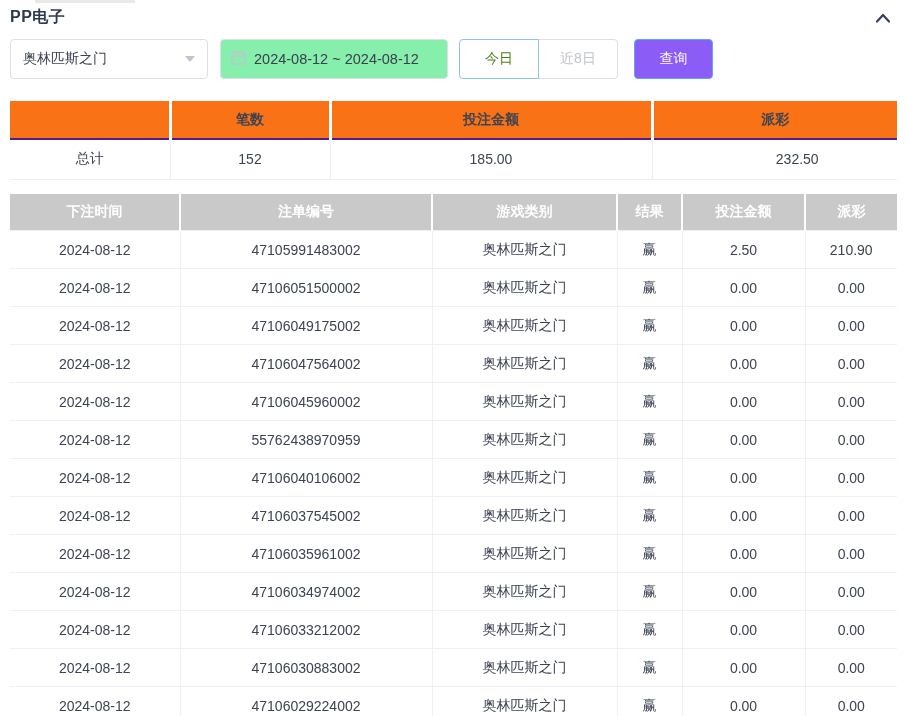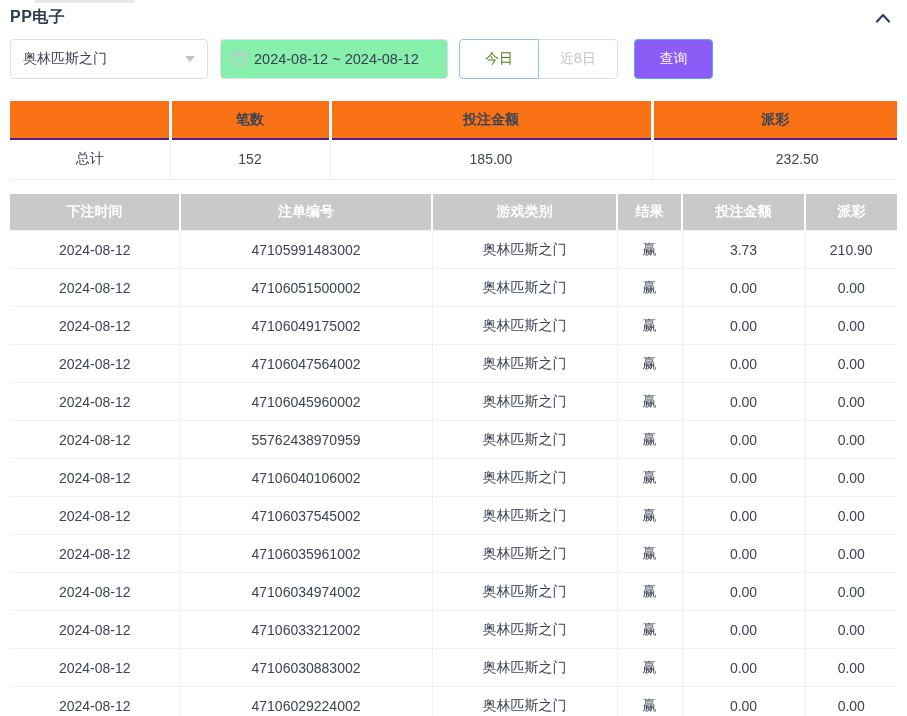--- a/index.html
+++ b/index.html
@@ -169,21 +169,21 @@
         <th>投注金额</th>
         <th>派彩</th>
       </tr>
     </thead>
     <tbody>
         <tr>
           <td>2024-08-12</td>
           <td>47105991483002</td>
           <td>奥林匹斯之门</td>
           <td>赢</td>
-          <td>3.73</td>
+          <td>2.50</td>
           <td>210.90</td>
         </tr>
         <tr>
           <td>2024-08-12</td>
           <td>47106051500002</td>
           <td>奥林匹斯之门</td>
           <td>赢</td>
           <td>0.00</td>
           <td>0.00</td>
         </tr>

